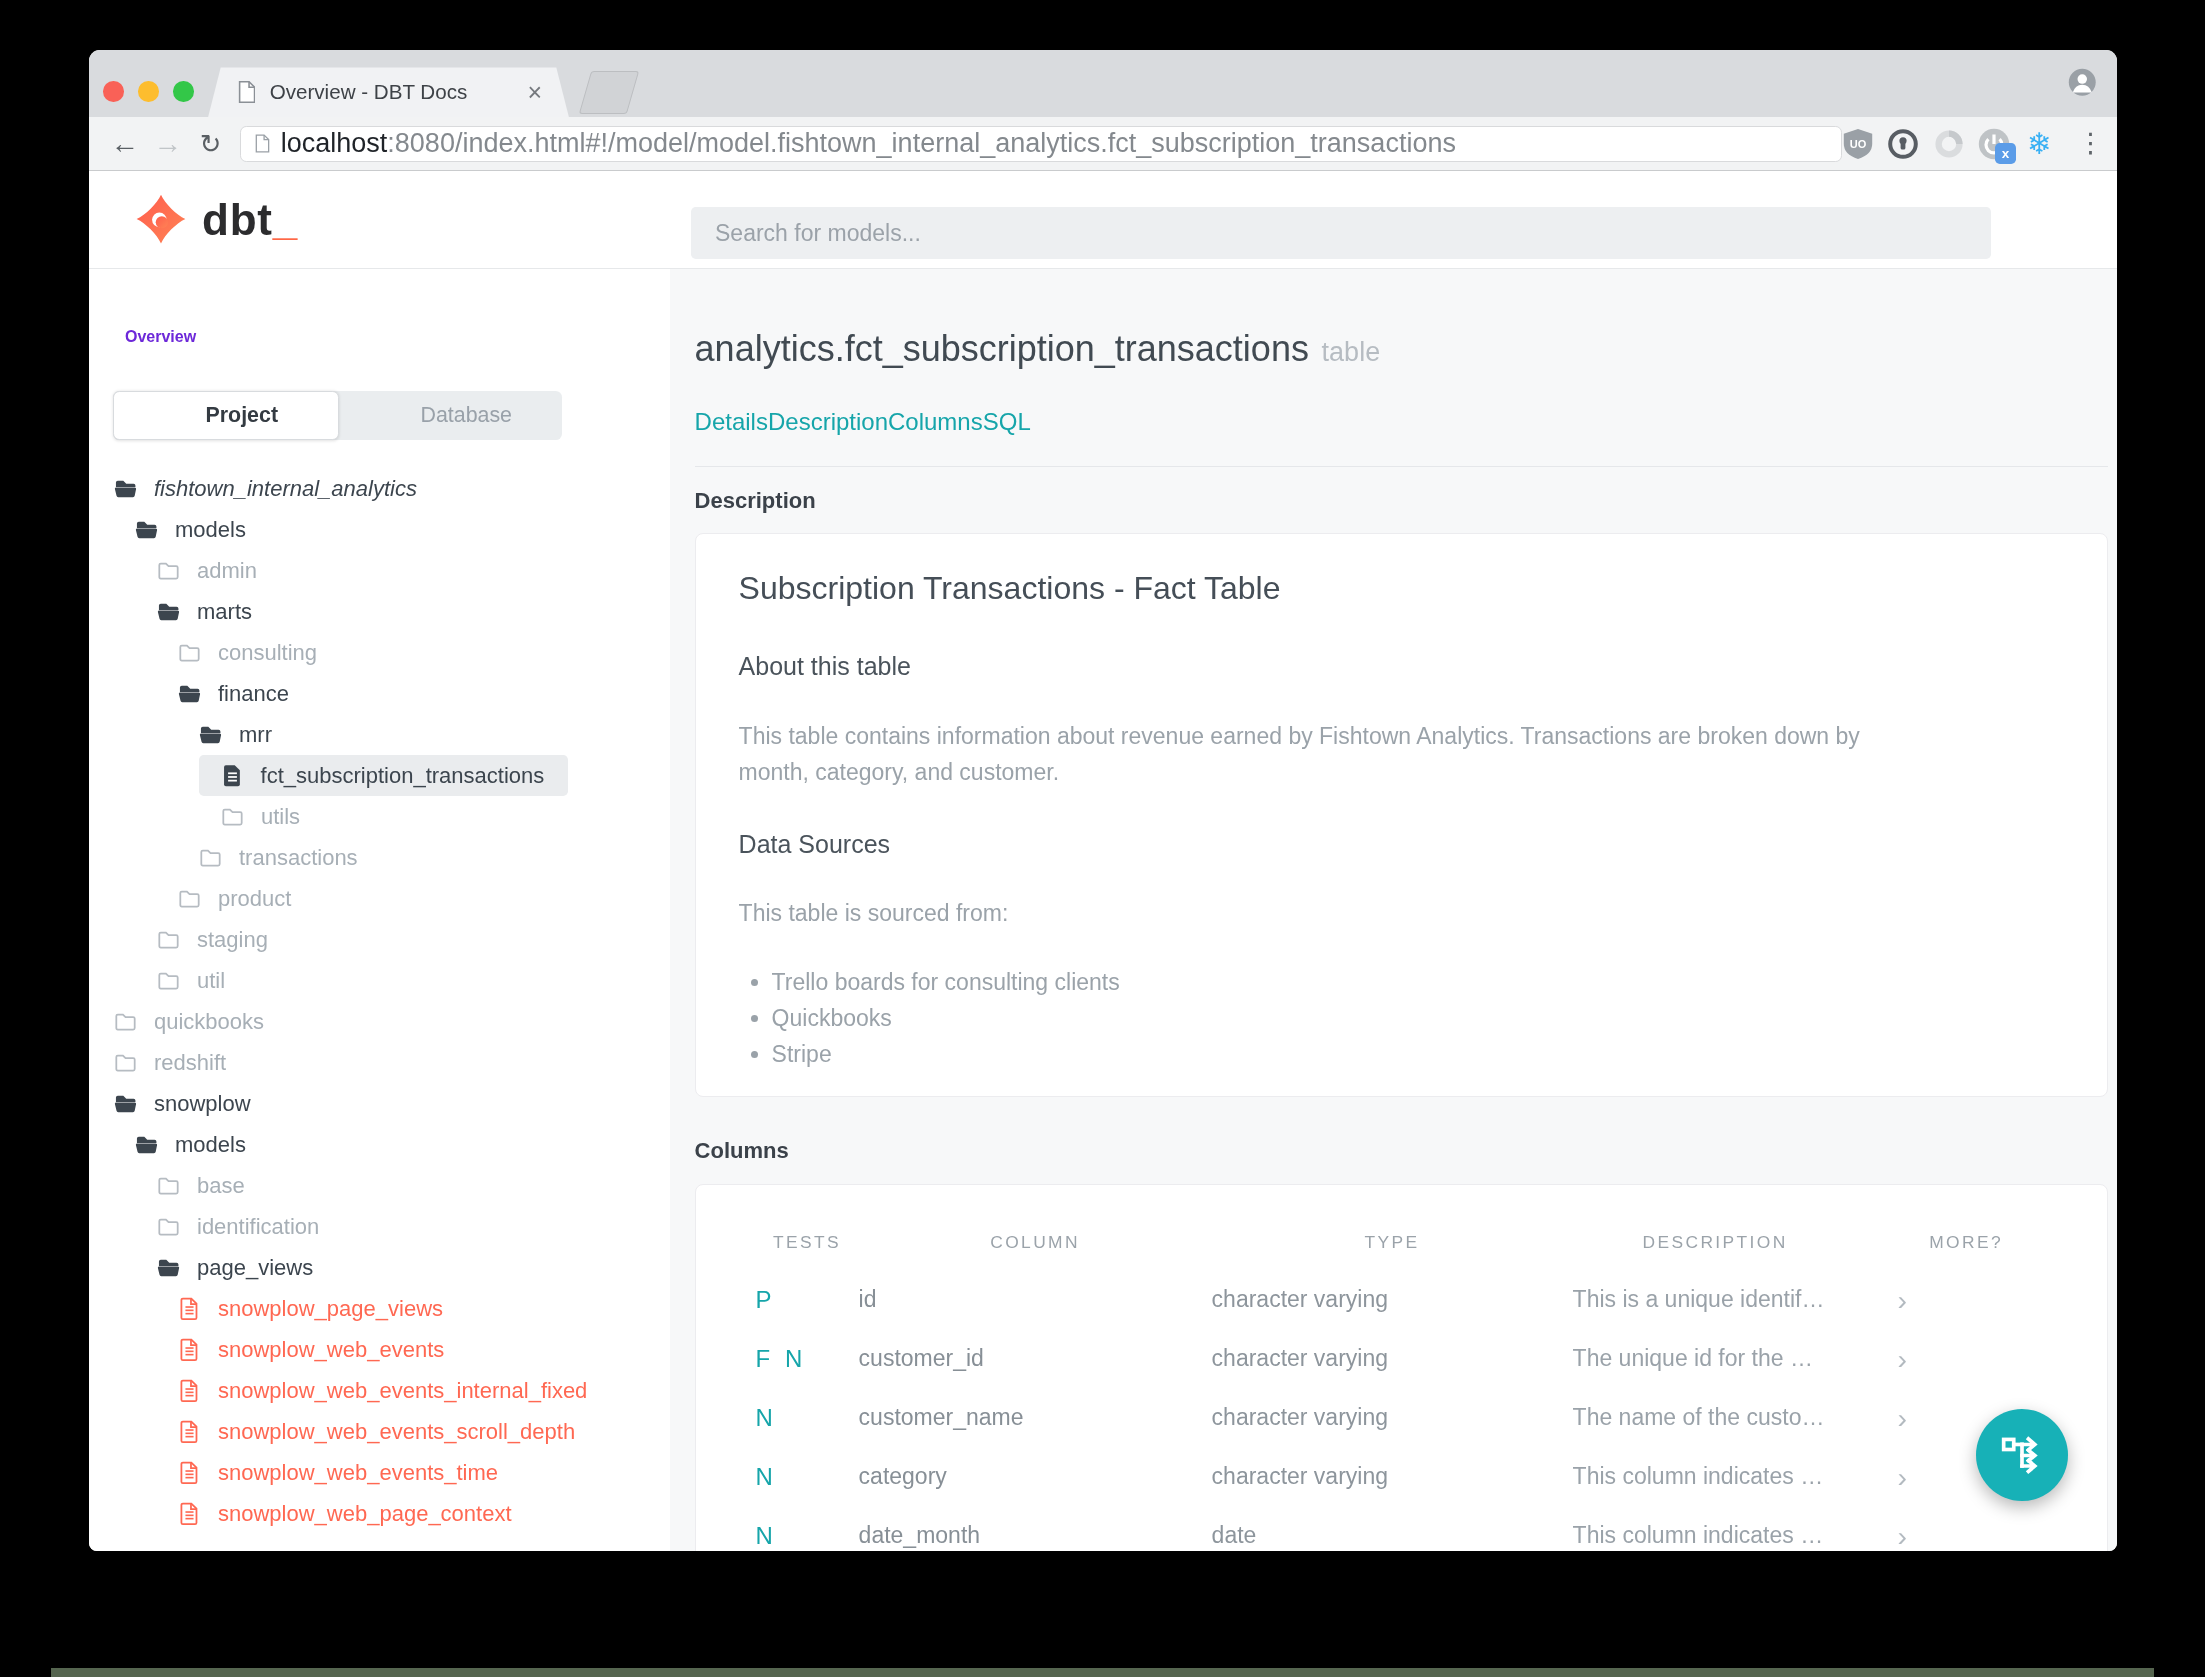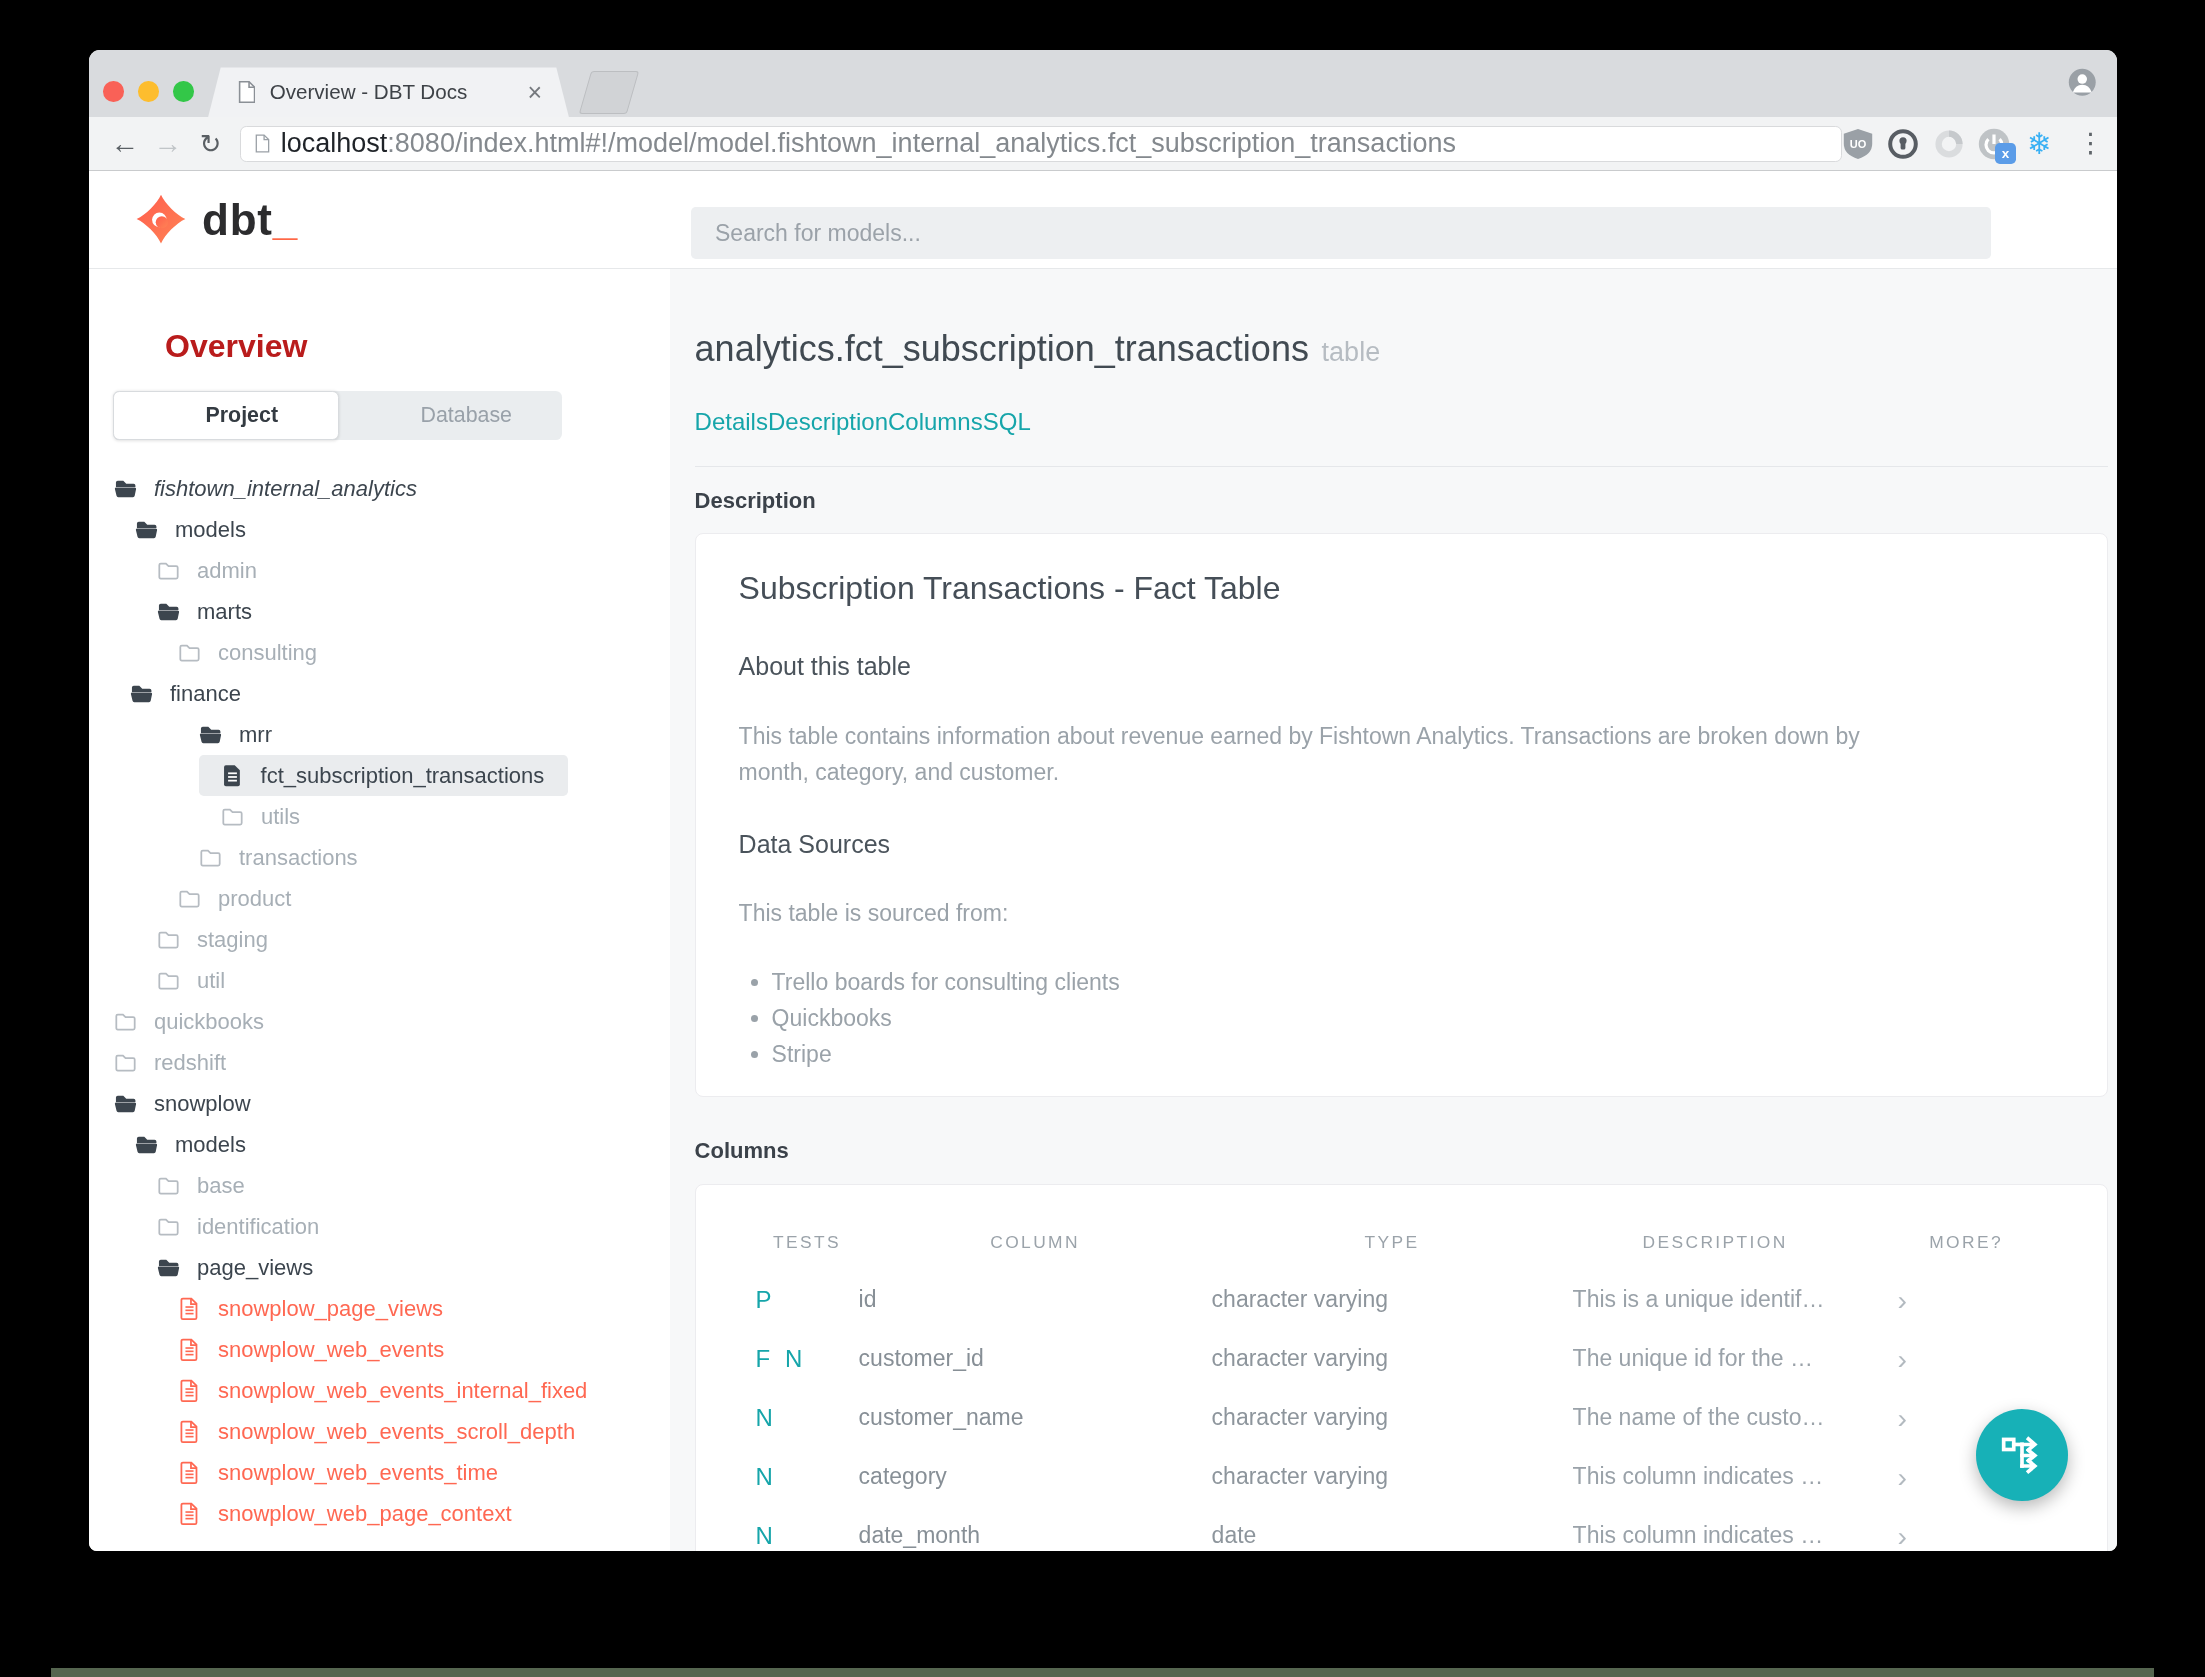--- a/index.html
+++ b/index.html
@@ -51,21 +51,21 @@
   .wordmark { position:absolute; left:113px; top:24px; font-size:44px; font-weight:bold; color:#2c2c2e; letter-spacing:0.8px; }
   .wordmark .uscore { color:var(--c-orange); }
   .search { position:absolute; left:602px; top:36px; width:1300px; height:52px; background:#edeff1;
     border:none; border-radius:4.8px; padding-left:24px; font-size:23px; color:#3c444c;
     font-family:"Liberation Sans","DejaVu Sans",sans-serif; outline:none; }
   .search::placeholder { color:#9ba2a9; opacity:1; }
 
   
   .content { flex:1; display:flex; min-height:0; }
   .sidebar { width:581px; background:#fff; position:relative; flex:none; }
-  .sb-title { position:absolute; left:36px; top:59px; font-size:32px; font-weight:bold; color:#b91c1c;margin-left:40px; }
+  .sb-title { position:absolute; left:36px; top:59px; font-size:16px; font-weight:bold; color:#6d28d9; }
   .seg { position:absolute; left:24px; top:122px; width:449px; height:49px; background:#eaedef; border-radius:6.3px; display:flex; }
   .seg-item { flex:1; display:flex; align-items:center; justify-content:center; font-size:21.4px; color:#99a1a9;padding-left:32px; }
   .seg-item.active { background:#fff; border:0.8px solid #d8dbde; border-radius:6.3px; box-shadow:0 0.8px 3.2px rgba(0,0,0,.12);
     font-weight:bold; color:#343b42; }
   .tree { position:absolute; top:199px; left:0; right:0; list-style:none; }
   .tree li { height:41px; display:flex; align-items:center; }
   .tree .ticon { width:25px; height:25px; flex:none; margin-right:16px; }
   .tree .tlabel { font-size:22px; white-space:nowrap; }
   .tone-dark { color:#3c454e; }
   .tone-muted { color:#a7afb6; }
@@ -241,21 +241,21 @@
               <path d="M2.5 17.5 q0-2 2-2 h25 q2.3 0 1.9 2.2 l-1.9 9.3 q-.4 2-2.4 2 H7.2 q-2 0-2.4-2 Z" fill="currentColor"></path>
             </svg>
             <span class="tlabel">marts</span>
           </li>
           <li class="tone-muted" style="padding-left: 88px;">
             <svg class="ticon" viewBox="0 0 34 34">
               <path d="M4.5 9.5 q0-2 2-2 h7 l3.5 3.5 h10.5 q2 0 2 2 v13 q0 2-2 2 h-21 q-2 0-2-2 Z" fill="none" stroke="#b6bcc2" stroke-width="2.4"></path>
             </svg>
             <span class="tlabel">consulting</span>
           </li>
-          <li class="tone-dark" style="padding-left: 40px;">
+          <li class="tone-dark" style="padding-left: 88px;">
             <svg class="ticon" viewBox="0 0 34 34">
               <path d="M4 9 q0-2.5 2.5-2.5 h7.5 l4 4 h10 q2.5 0 2.5 2.5 v2 H4 Z" fill="currentColor"></path>
               <path d="M2.5 17.5 q0-2 2-2 h25 q2.3 0 1.9 2.2 l-1.9 9.3 q-.4 2-2.4 2 H7.2 q-2 0-2.4-2 Z" fill="currentColor"></path>
             </svg>
             <span class="tlabel">finance</span>
           </li>
           <li class="tone-dark" style="padding-left: 109px;">
             <svg class="ticon" viewBox="0 0 34 34">
               <path d="M4 9 q0-2.5 2.5-2.5 h7.5 l4 4 h10 q2.5 0 2.5 2.5 v2 H4 Z" fill="currentColor"></path>
               <path d="M2.5 17.5 q0-2 2-2 h25 q2.3 0 1.9 2.2 l-1.9 9.3 q-.4 2-2.4 2 H7.2 q-2 0-2.4-2 Z" fill="currentColor"></path>

